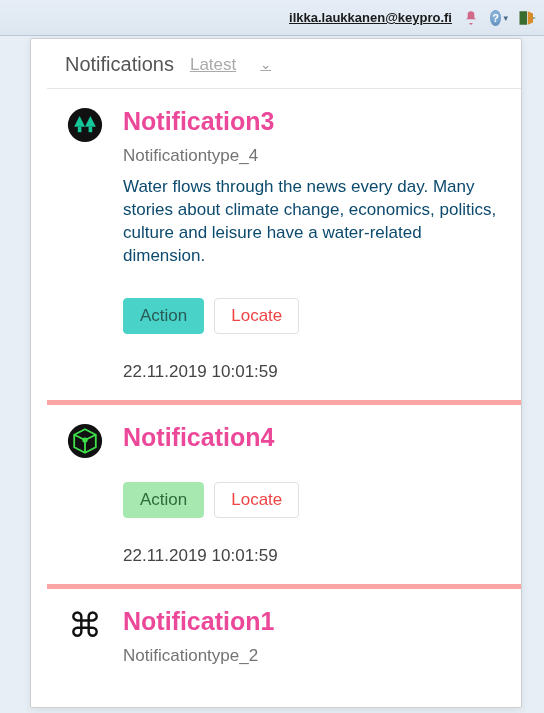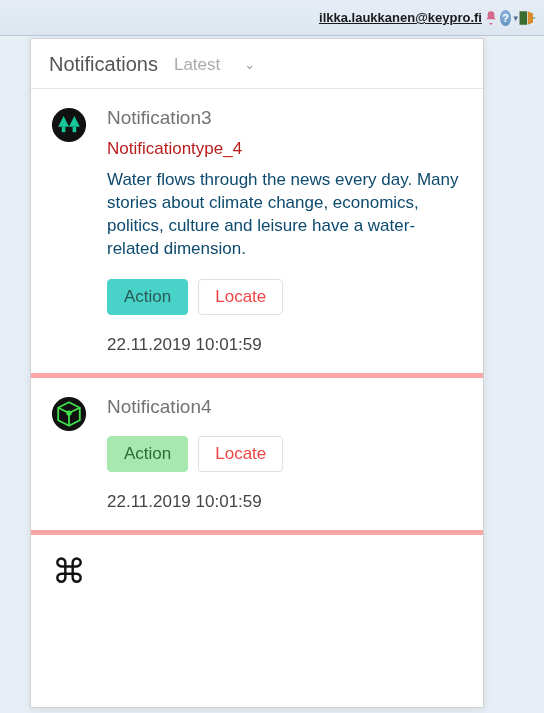--- a/index.html
+++ b/index.html
@@ -14,20 +14,21 @@
 
   
   .topbar {
     height: 36px;
     background: linear-gradient(#e6edf6, #dde6f0);
     border-bottom: 1px solid #b9c7d8;
     display: flex;
     align-items: center;
     justify-content: flex-end;
     padding: 0 8px;
+    gap: 10px;
     font-size: 13px;
   }
   .user-email {
     color: #1a1a1a;
     text-decoration: underline;
     font-weight: 600;
     cursor: pointer;
   }
   .top-icon {
     width: 18px;
@@ -49,47 +50,49 @@
   }
   .help-caret {
     font-size: 9px; color: #4a6b8a; margin-left: 2px;
   }
 
   
   .panel {
     position: absolute;
     top: 38px;
     left: 30px;
-    width: 454px;
+    width: 492px;
     height: 670px;
     background: #fff;
     border: 1px solid #d0d0d0;
     border-radius: 2px;
     box-shadow: 0 2px 8px rgba(0,0,0,0.08);
     display: flex;
     flex-direction: column;
+    padding-left: 16px;
   }
   .panel-header {
     display: flex;
     align-items: center;
     padding: 14px 18px 12px 18px;
     gap: 16px;
   }
   .panel-title {
     font-size: 20px;
     color: #555;
     font-weight: 400;
   }
   .sort-select {
     display: flex;
     align-items: center;
     gap: 24px;
     font-size: 17px;
     color: #aaa;
     cursor: pointer;
+    text-decoration: underline;
   }
   .sort-select .chev {
     font-size: 13px;
     color: #999;
   }
 
   .list-wrap {
     flex: 1;
     overflow-y: auto;
     position: relative;
@@ -116,37 +119,37 @@
   .notif-icon svg, .notif-icon .glyph {
     width: 36px; height: 36px;
   }
   .notif-body {
     flex: 1;
     display: flex;
     flex-direction: column;
     gap: 10px;
   }
   .notif-title {
-    font-size: 19px;
-    font-weight: 400;
+    font-size: 25px;
+    font-weight: 700;
+    color: #ec4899;
+  }
+  .notif-type {
+    font-size: 17px;
     color: #737373;
-  }
-  .notif-type {
-    font-size: 17px;
-    color: #b91c1c;
   }
   .notif-desc {
     font-size: 17px;
     color: #0c4a6e;
     line-height: 1.35;
   }
   .notif-actions {
     display: flex;
     gap: 10px;
-    margin-top: 8px;
+    margin-top: 20px;
   }
   .btn {
     font-size: 17px;
     padding: 7px 16px;
     border: 1px solid #ddd;
     border-radius: 4px;
     cursor: pointer;
     background: #fff;
     color: #333;
   }
@@ -161,21 +164,21 @@
     color: #2f6b3a;
   }
   .btn-locate {
     background: #fff;
     color: #ef4444;
     border: 1px solid #e0e0e0;
   }
   .notif-time {
     font-size: 17px;
     color: #444;
-    margin-top: 10px;
+    margin-top: 18px;
   }
 
   .glyph {
     font-size: 34px;
     line-height: 36px;
     text-align: center;
   }
 </style>
 </head>
 <body>
@@ -249,16 +252,20 @@
           <button class="btn btn-locate">Locate</button>
         </div>
         <div class="notif-time">22.11.2019 10:01:59</div>
       </div>
     </div>
 
     <div class="notif">
       <div class="notif-icon">
         <div class="glyph" style="color:#111;">⌘</div>
       </div>
+      <div class="notif-body">
+        <div class="notif-title">Notification1</div>
+        <div class="notif-type">Notificationtype_2</div>
+      </div>
     </div>
 
   </div>
 </div>
 
 </body></html>

